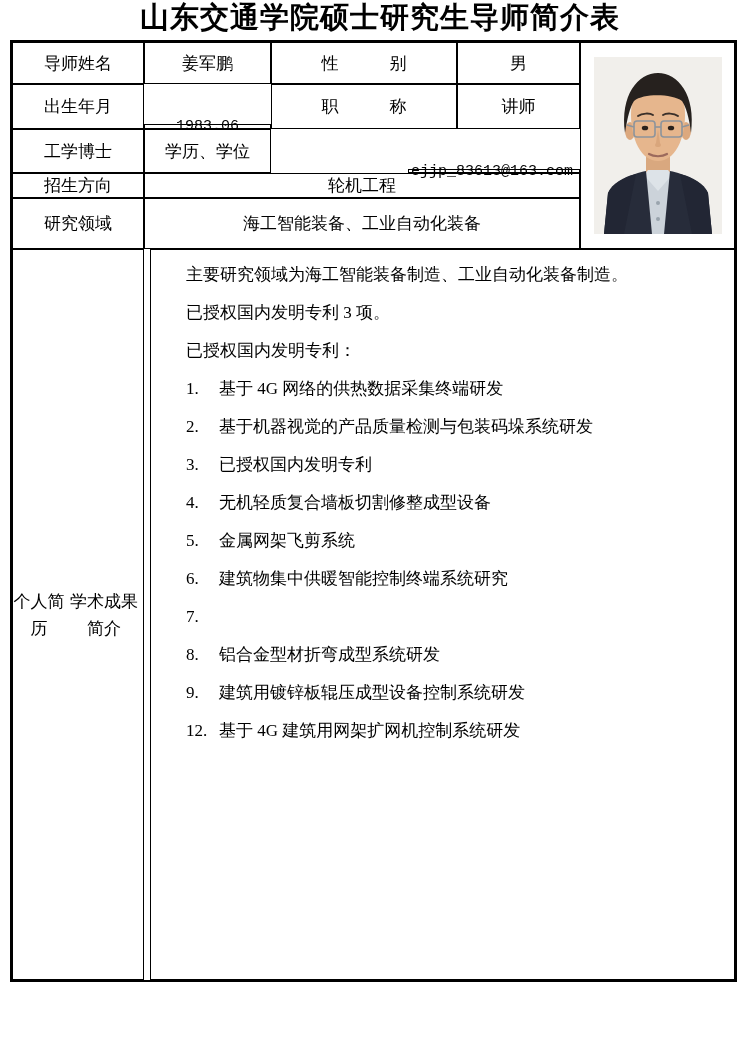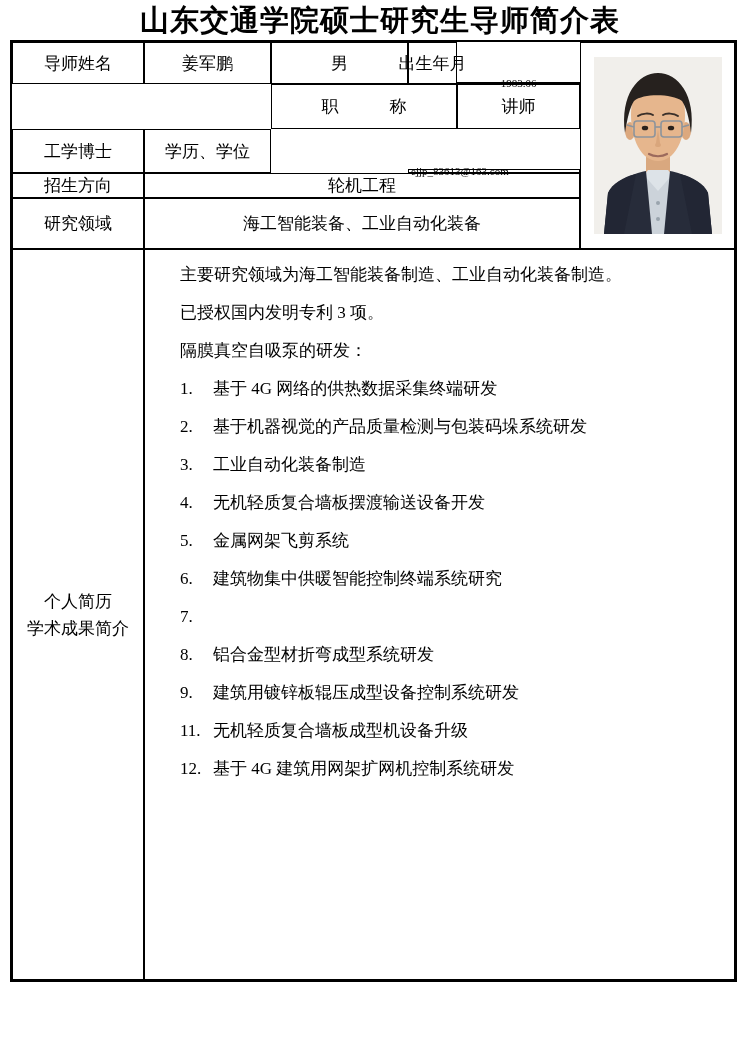--- a/index.html
+++ b/index.html
@@ -3,66 +3,67 @@
 <meta charset="utf-8">
 <style>
   html,body { margin:0; padding:0; }
   body {
     width:744px; height:1041px; background:#ffffff; color:#000;
     font-family:"Liberation Serif","DejaVu Serif",serif;
     position:relative; overflow:hidden;
   }
   .title {
     margin:2px 0 0 16px; text-align:center;
-    font-family:Liberation Serif, serif;
+    font-family:Liberation Mono, monospace;
     font-weight:bold; font-size:29px; line-height:36px; letter-spacing:1px;
   }
   .doc-table {
     position:absolute; left:10px; top:40px;
     width:727px; height:942px; box-sizing:border-box;
     border:2px solid #000;
     display:grid;
     grid-template-columns:132px 127px 137px 49px 123px 1fr;
     grid-template-rows:42px 45px 44px 25px 51px 1fr;
   }
   .cell {
     border:1px solid #000;
     display:flex; align-items:center; justify-content:center;
     font-size:17px; overflow:visible; white-space:nowrap;
   }
-  .mono { font-family:Liberation Serif, serif; font-size:11px;margin-top:40px; }
+  .mono { font-family:Liberation Mono, monospace; font-size:15px;margin-top:40px; }
   .email-cell { justify-content:flex-start; padding-left:2px; letter-spacing:0; }
   .span-34 { grid-column:3/5; }
   .span-45 { grid-column:4/6; }
   .span-25 { grid-column:2/6; }
   .photo-cell { grid-column:6/7; grid-row:1/6; }
   .label-col6 {
     grid-column:1/2; grid-row:6/7;
-    flex-direction:column; line-height:27px; white-space:normal; text-align:center;
+    line-height:27px; white-space:normal; text-align:center;
   }
   .content-cell {
     grid-column:2/7; grid-row:6/7;
     display:block; text-align:left;
     padding:6px 10px 0 35px;
-    font-size:17px; line-height:38px; white-space:normal;
+    font-size:17px; line-height:38px; white-space:normal;margin-left:6px;
   }
   .content-cell p { margin:0; }
   .content-cell ol { margin:0; padding:0; list-style:none; }
   .content-cell li { display:flex; }
   .li-num { width:33px; flex:none; }
 </style>
 </head>
 <body>
 
 <h1 class="title">山东交通学院硕士研究生导师简介表</h1>
 
 <div class="doc-table">
 
   <div class="cell">导师姓名</div>
   <div class="cell">姜军鹏</div>
+  <div class="cell span-34">性　　　别</div>
   <div class="cell">男</div>
 
   <div class="cell photo-cell">
     <svg width="128" height="177" viewBox="0 0 128 177">
       <rect x="0" y="0" width="128" height="177" fill="#f1efeb"></rect>
 
       <path d="M52,92 L76,92 L76,122 C70,128 58,128 52,122 Z" fill="#d9a87f"></path>
 
       <path d="M38,177 L40,124 C48,116 80,116 88,124 L90,177 Z" fill="#ccd3da"></path>
       <path d="M50,118 L64,134 L78,118 L74,113 L54,113 Z" fill="#dde3e8"></path>
@@ -114,38 +115,38 @@
   <div class="cell span-25">海工智能装备、工业自动化装备</div>
 
   <div class="cell label-col6">
     <span>个人简历</span>
     <span>学术成果简介</span>
   </div>
   <div class="cell content-cell">
     <div id="paragraphs">
         <p>主要研究领域为海工智能装备制造、工业自动化装备制造。</p>
         <p>已授权国内发明专利 3 项。</p>
-        <p>隔膜真空自吸泵的研发：</p>
+        <p>已授权国内发明专利：</p>
       </div>
     <ol id="projects">
         <li>
           <span class="li-num">1.</span>
           <span>基于 4G 网络的供热数据采集终端研发</span>
         </li>
         <li>
           <span class="li-num">2.</span>
           <span>基于机器视觉的产品质量检测与包装码垛系统研发</span>
         </li>
         <li>
           <span class="li-num">3.</span>
-          <span>工业自动化装备制造</span>
+          <span>已授权国内发明专利</span>
         </li>
         <li>
           <span class="li-num">4.</span>
-          <span>无机轻质复合墙板摆渡输送设备开发</span>
+          <span>无机轻质复合墙板切割修整成型设备</span>
         </li>
         <li>
           <span class="li-num">5.</span>
           <span>金属网架飞剪系统</span>
         </li>
         <li>
           <span class="li-num">6.</span>
           <span>建筑物集中供暖智能控制终端系统研究</span>
         </li>
         <li>
@@ -153,23 +154,19 @@
         </li>
         <li>
           <span class="li-num">8.</span>
           <span>铝合金型材折弯成型系统研发</span>
         </li>
         <li>
           <span class="li-num">9.</span>
           <span>建筑用镀锌板辊压成型设备控制系统研发</span>
         </li>
         <li>
-          <span class="li-num">11.</span>
-          <span>无机轻质复合墙板成型机设备升级</span>
-        </li>
-        <li>
           <span class="li-num">12.</span>
           <span>基于 4G 建筑用网架扩网机控制系统研发</span>
         </li>
       </ol>
   </div>
 
 </div>
 
 </body></html>

